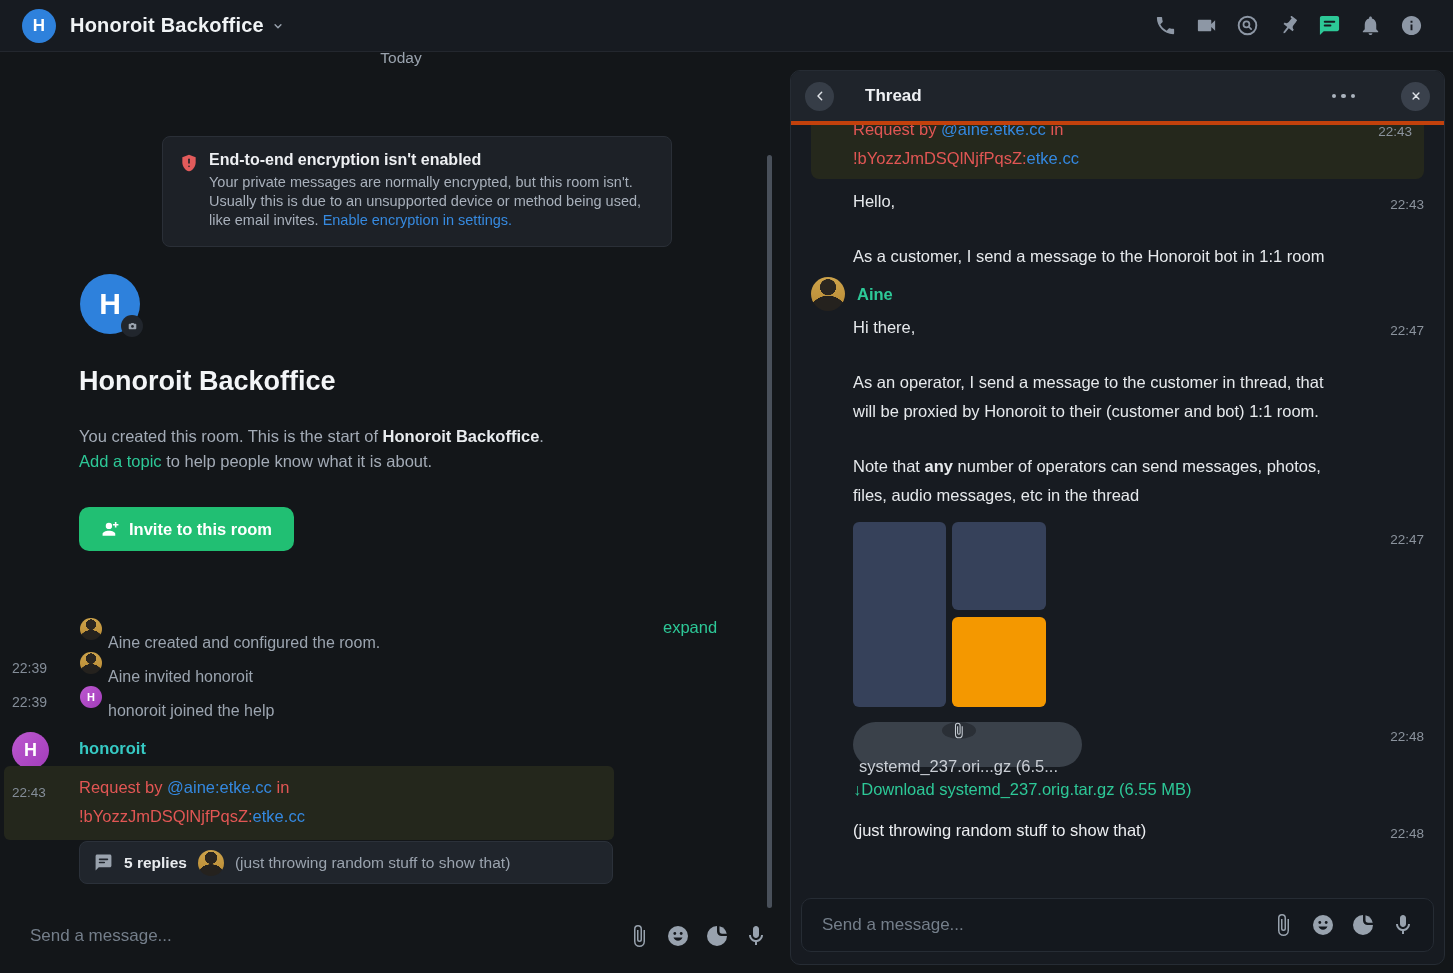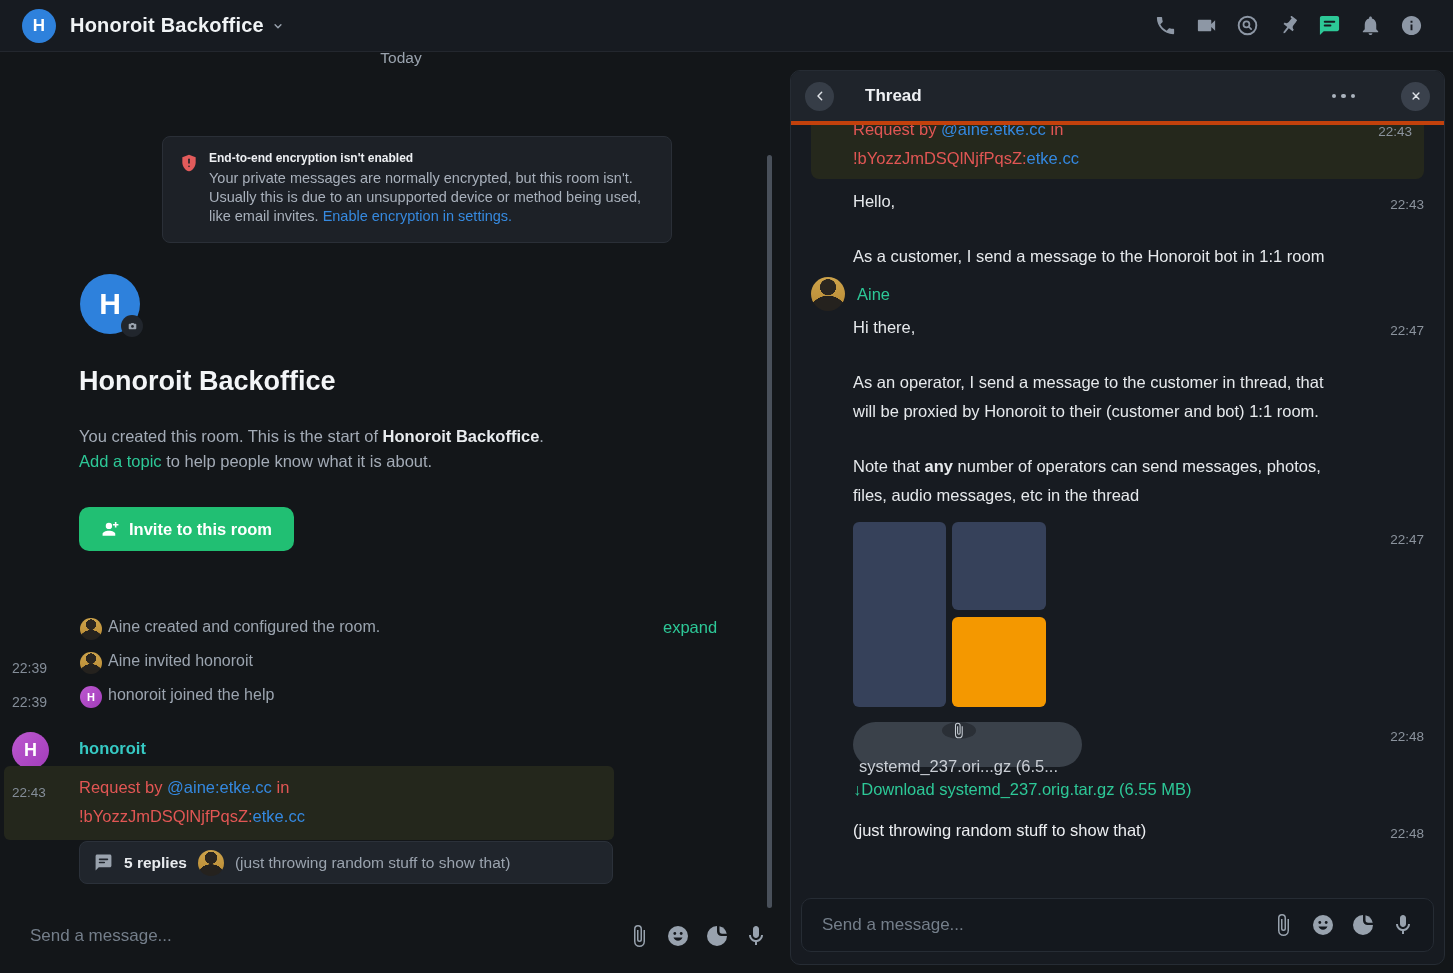--- a/index.html
+++ b/index.html
@@ -36,21 +36,21 @@
   .tb-icon.active { color:#2dc897; }
 
   
   .main { position:absolute; left:0; top:52px; width:790px; bottom:0; overflow:hidden; }
   .date-divider { position:absolute; top:-3px; left:0; width:760px; text-align:center;
                   color:#9aa3ae; font-size:15.5px;margin-left:21px; }
   .enc-card { position:absolute; left:162px; top:84px; width:510px; background:#1d2127;
               border:1px solid #2a2f37; border-radius:8px; padding:14px 18px 16px 16px;
               display:flex; gap:10px; }
   .enc-icon { width:20px; height:20px; color:#e25b5b; flex:none; margin-top:2px; }
-  .enc-title { font-size:12px; font-weight:700; color:#edeff2; margin-bottom:4px; }
+  .enc-title { font-size:16px; font-weight:700; color:#edeff2; margin-bottom:4px; }
   .enc-body { font-size:14.5px; line-height:19px; color:#a8b0bb; }
   .enc-link { color:#368ae0; cursor:pointer; }
 
   .room-avatar { position:absolute; left:80px; top:222px; width:60px; height:60px;
                  background:#2e81dc; font-size:30px; }
   .cam-badge { position:absolute; right:-3px; bottom:-3px; width:22px; height:22px;
                border-radius:50%; background:#21262d; display:flex; align-items:center;
                justify-content:center; color:#9aa3ae; }
   .room-heading { position:absolute; left:79px; top:314px; font-size:27px; font-weight:700; color:#f3f5f7; }
   .intro-text { position:absolute; left:79px; top:372px; font-size:16.5px; line-height:24.5px; color:#a3abb6; }
@@ -59,21 +59,21 @@
   .invite-btn { position:absolute; left:79px; top:455px; height:44px; background:#21bf73;
                 border:none; border-radius:10px; color:#fff; font-weight:700; font-size:16.5px;
                 display:flex; align-items:center; gap:9px; padding:0 22px;
                 font-family:inherit; cursor:pointer; }
   .invite-icon { width:19px; height:19px; }
 
   .event-row { position:absolute; left:0; width:760px; height:24px; font-size:16px; color:#9ba4af; }
   .event-time { position:absolute; left:12px; width:44px; font-size:14px; color:#848d98; top:8px; }
   .event-avatar { position:absolute; left:80px; top:0; width:22px; height:22px; font-size:12px; }
   .event-avatar.purple { background:linear-gradient(135deg,#bc58cf,#a23cba); }
-  .event-text { position:absolute; left:108px; top:0; }
+  .event-text { position:absolute; left:108px; top:16px; }
   .event-action { position:absolute; left:663px; top:0; color:#2dc897; font-size:16.5px; cursor:pointer; }
 
   .msg-avatar { position:absolute; left:12px; top:680px; width:37px; height:37px;
                 background:linear-gradient(135deg,#bc58cf,#a23cba); font-size:18px; }
   .msg-sender { position:absolute; left:79px; top:687px; font-weight:700; font-size:16.5px; color:#36c9c3; }
   .highlight-row { position:absolute; left:4px; top:714px; width:610px; background:#24271c;
                    border-radius:6px; padding:7px 16px 9px 75px; font-size:16.5px; line-height:29px; }
   .highlight-row .row-time { position:absolute; left:8px; top:12px; font-size:13.5px; color:#848d98; }
   .red { color:#e15654; }
   .blue { color:#3488e0; cursor:pointer; }
@@ -112,21 +112,21 @@
   .t-root { margin:-14px 0 0 0; background:#25281c; border-radius:8px;
             padding:4px 70px 6px 42px; position:relative; }
   .t-root .t-time { top:6px; right:12px; }
   .t-time { position:absolute; right:0; top:3px; font-size:13.5px; color:#8b939d; }
   .t-msg { position:relative; padding-left:42px; padding-right:76px; }
   .t-msg p { margin:0; max-width:478px; }
   .t-msg p + p { margin-top:26px; }
   .t-msg.customer { margin-top:8px; }
   .aine-row { margin-top:6px; display:flex; align-items:center; gap:12px; }
   .aine-avatar { width:34px; height:34px; }
-  .aine-name { color:#2dc897; font-weight:400; font-size:16.5px; cursor:pointer; }
+  .aine-name { color:#2dc897; font-weight:700; font-size:16.5px; cursor:pointer; }
   .t-msg.operator { margin-top:2px; }
   .t-image-row { margin-top:12px; position:relative; padding-left:42px; height:185px; }
   .img-left { position:absolute; left:42px; top:0; width:93px; height:185px; background:#36415a; border-radius:6px; }
   .img-rt { position:absolute; left:141px; top:0; width:94px; height:88px; background:#36415a; border-radius:6px; }
   .img-rb { position:absolute; left:141px; top:95px; width:94px; height:90px; background:#f49800; border-radius:6px; }
   .t-file-row { margin-top:12px; position:relative; padding-left:42px; padding-right:76px; }
   .file-pill { display:inline-flex; align-items:center; gap:13px; background:#3a414a;
                border-radius:24px; height:45px; padding:0 24px 0 6px; cursor:pointer;flex-direction:column; }
   .file-pill-circle { width:34px; height:34px; border-radius:50%; background:#2a2f36;
                       display:flex; align-items:center; justify-content:center; color:#c6ccd3; }

